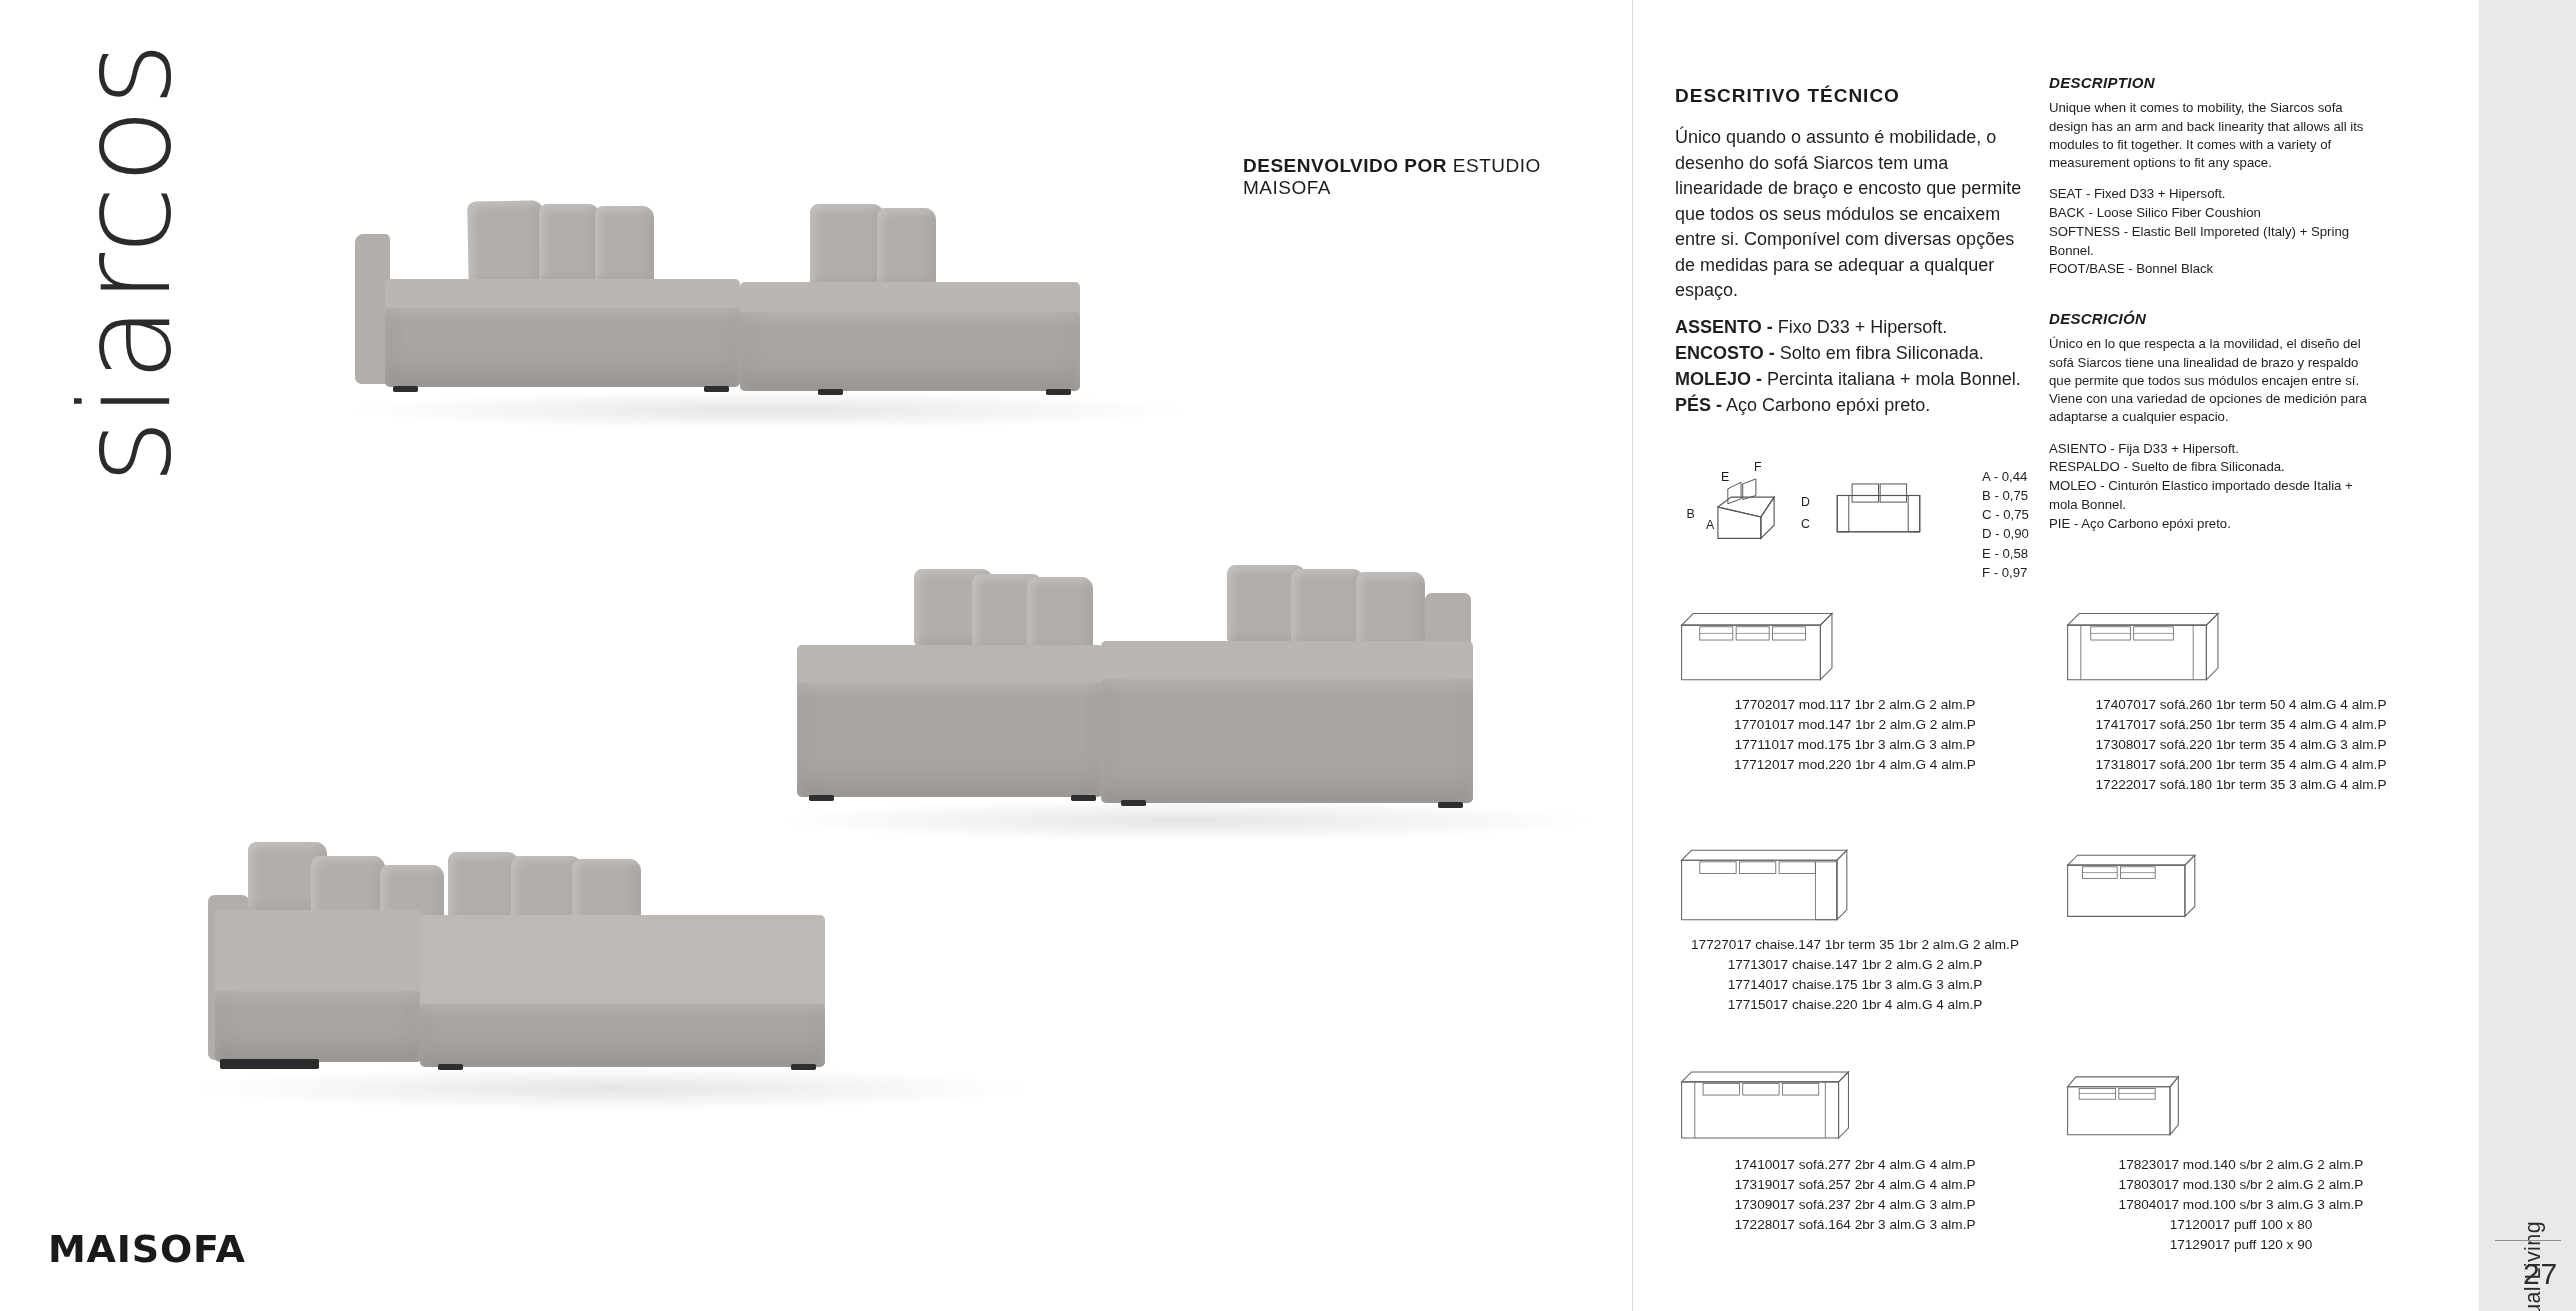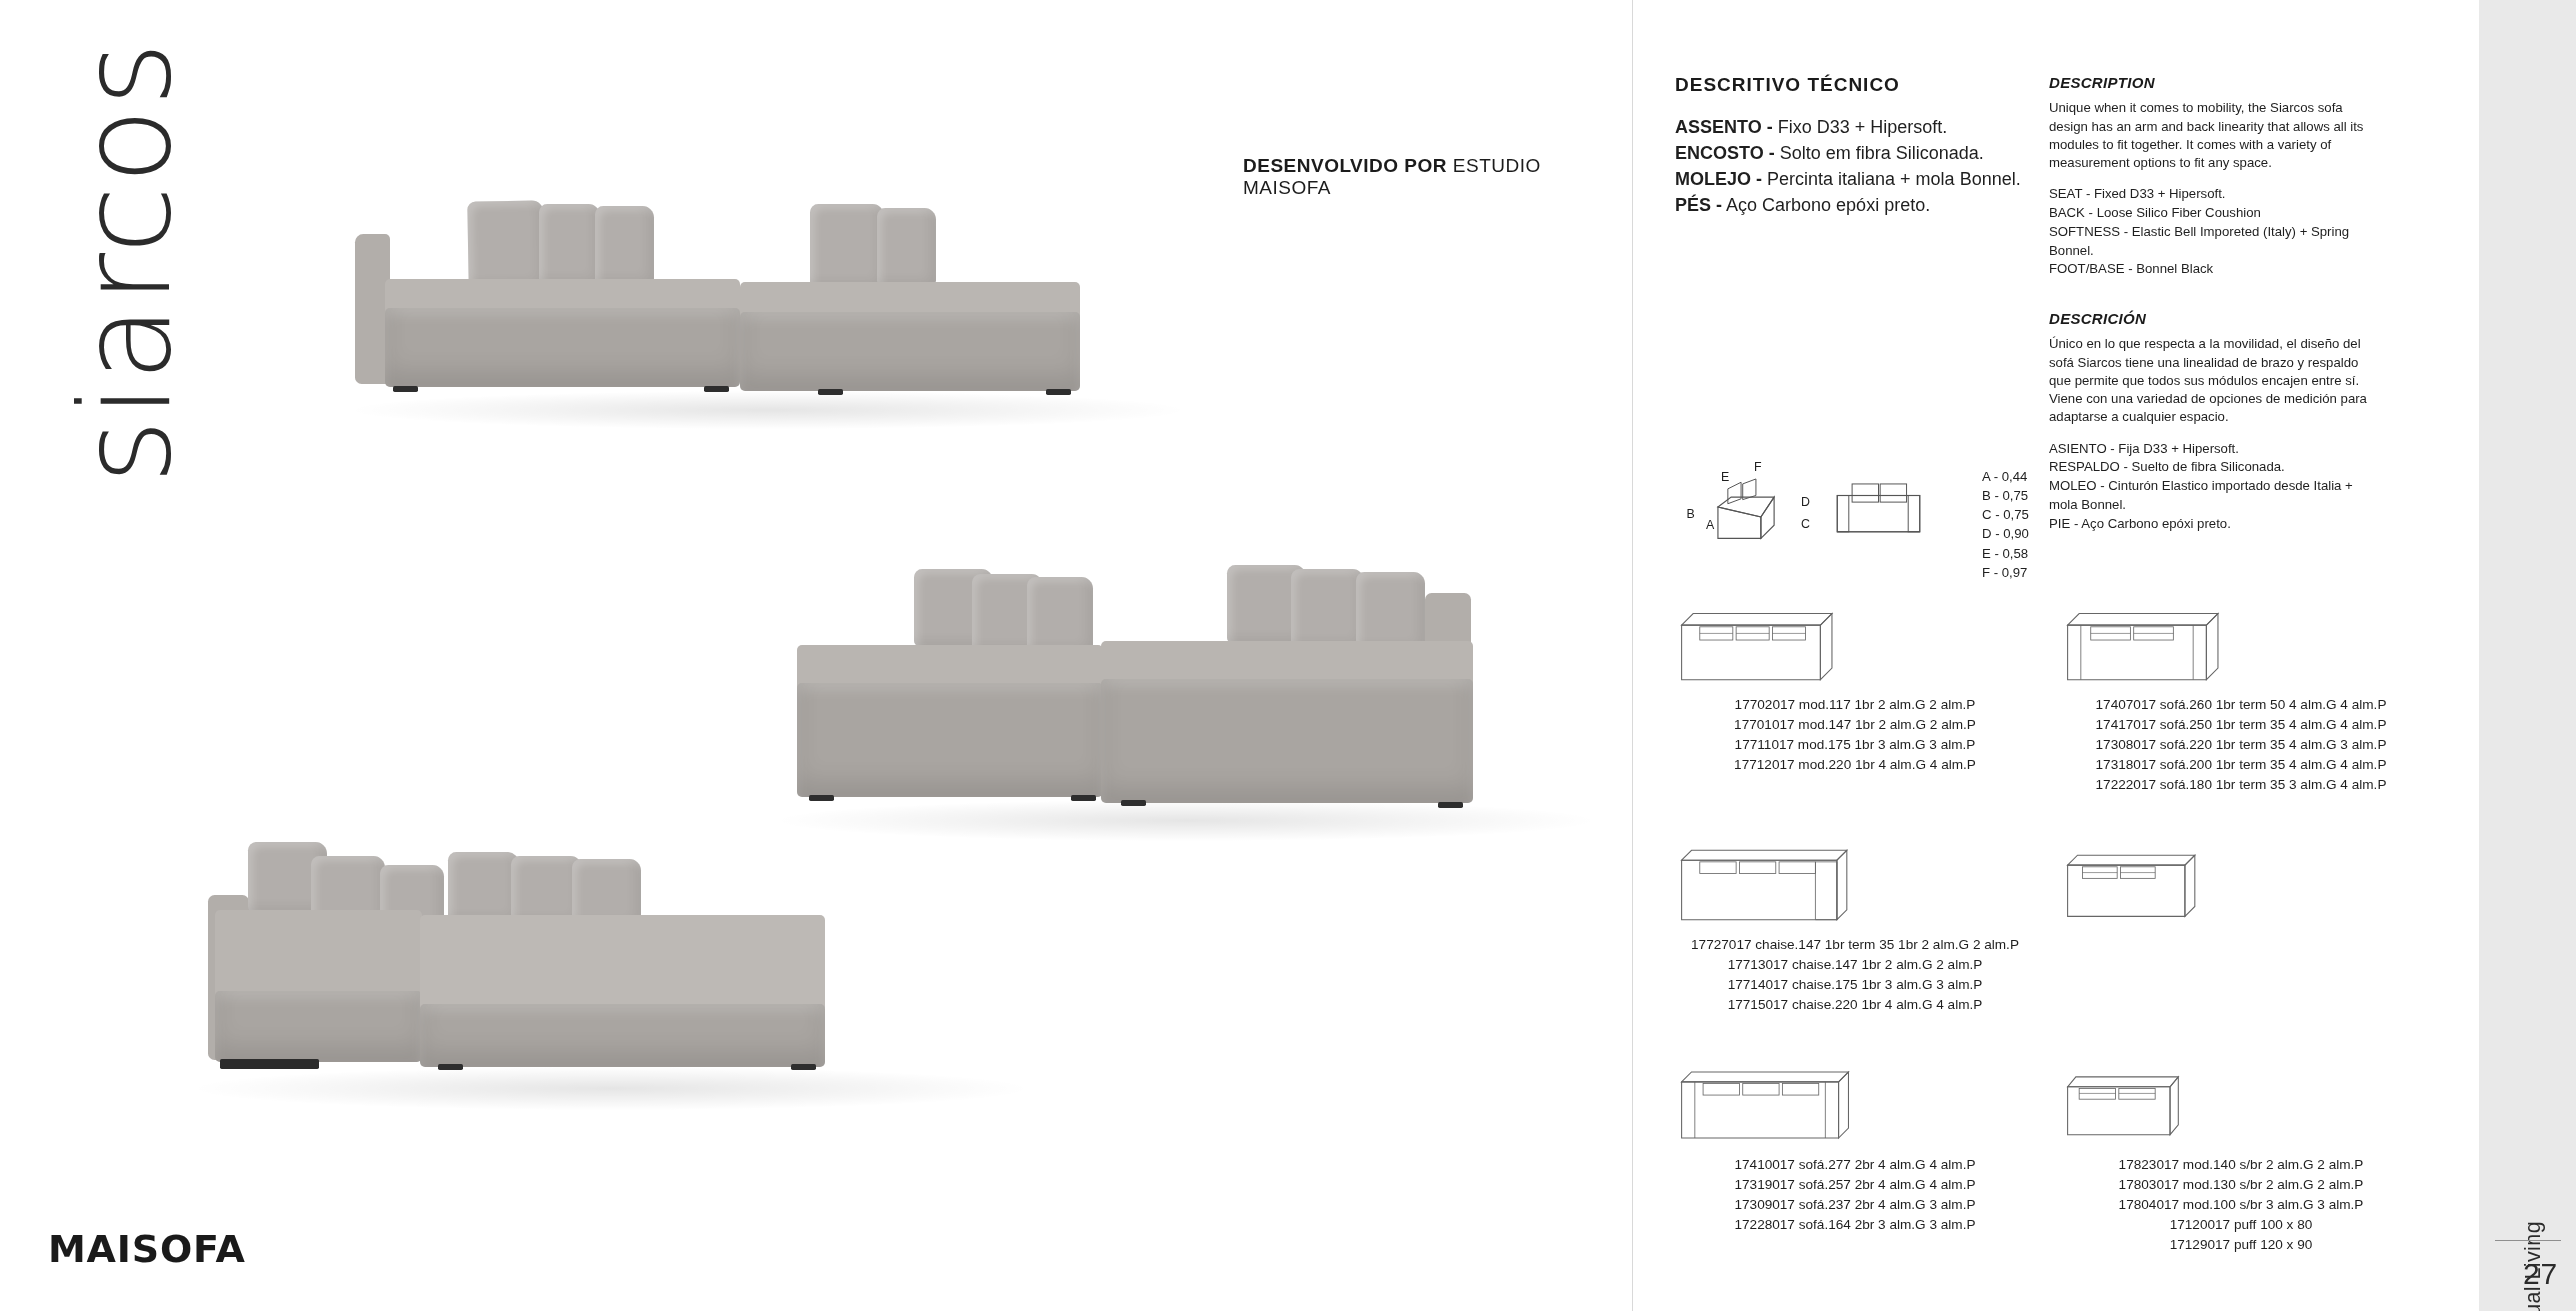--- a/index.html
+++ b/index.html
@@ -162,21 +162,21 @@
     width: 364px;
   }
   .col-xx {
     position: absolute;
     left: 417px;
     top: 74px;
     width: 330px;
   }
 
   h3.sect {
-    margin: 0 0 18px 0;
+    margin: 11px 0 18px 0;
     font-size: 19px;
     font-weight: 600;
     letter-spacing: 1px;
     color: #1b1b1b;
   }
   h4.sect-sm {
     margin: 0 0 8.3px 0;
     font-size: 15px;
     font-weight: 700;
     font-style: italic;
@@ -333,20 +333,21 @@
     </div>
 
     <div class="logo">MAISOFA</div>
   </div>
 
   <div class="right-panel">
     <div class="vline"></div>
 
     <div class="col-pt">
       <h3 class="sect">DESCRITIVO TÉCNICO</h3>
+      <p class="body-pt">Único quando o assunto é mobilidade, o desenho do sofá Siarcos tem uma linearidade de braço e encosto que permite que todos os seus módulos se encaixem entre si. Componível com diversas opções de medidas para se adequar a qualquer espaço.</p>
       <div class="specs-pt">
         <div>
           <b>ASSENTO -</b>
           <span>Fixo D33 + Hipersoft.</span>
         </div>
         <div>
           <b>ENCOSTO -</b>
           <span>Solto em fibra Siliconada.</span>
         </div>
         <div>

